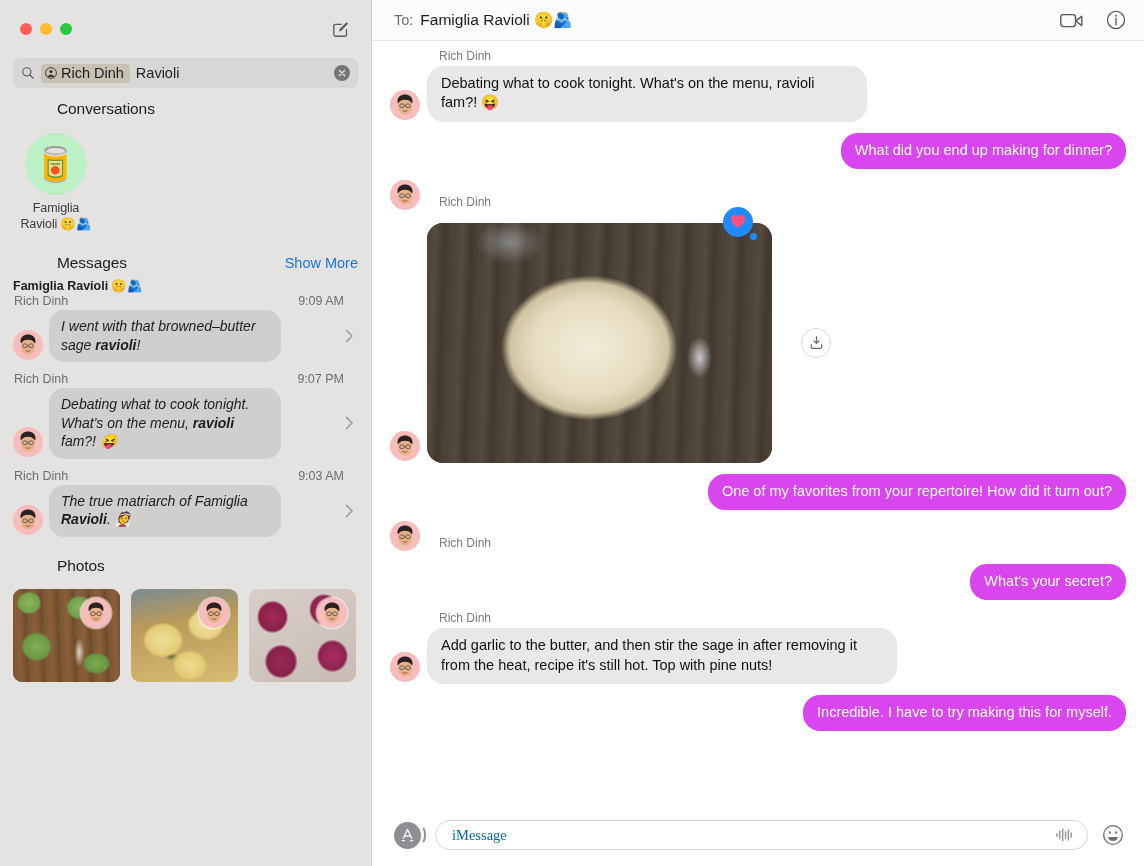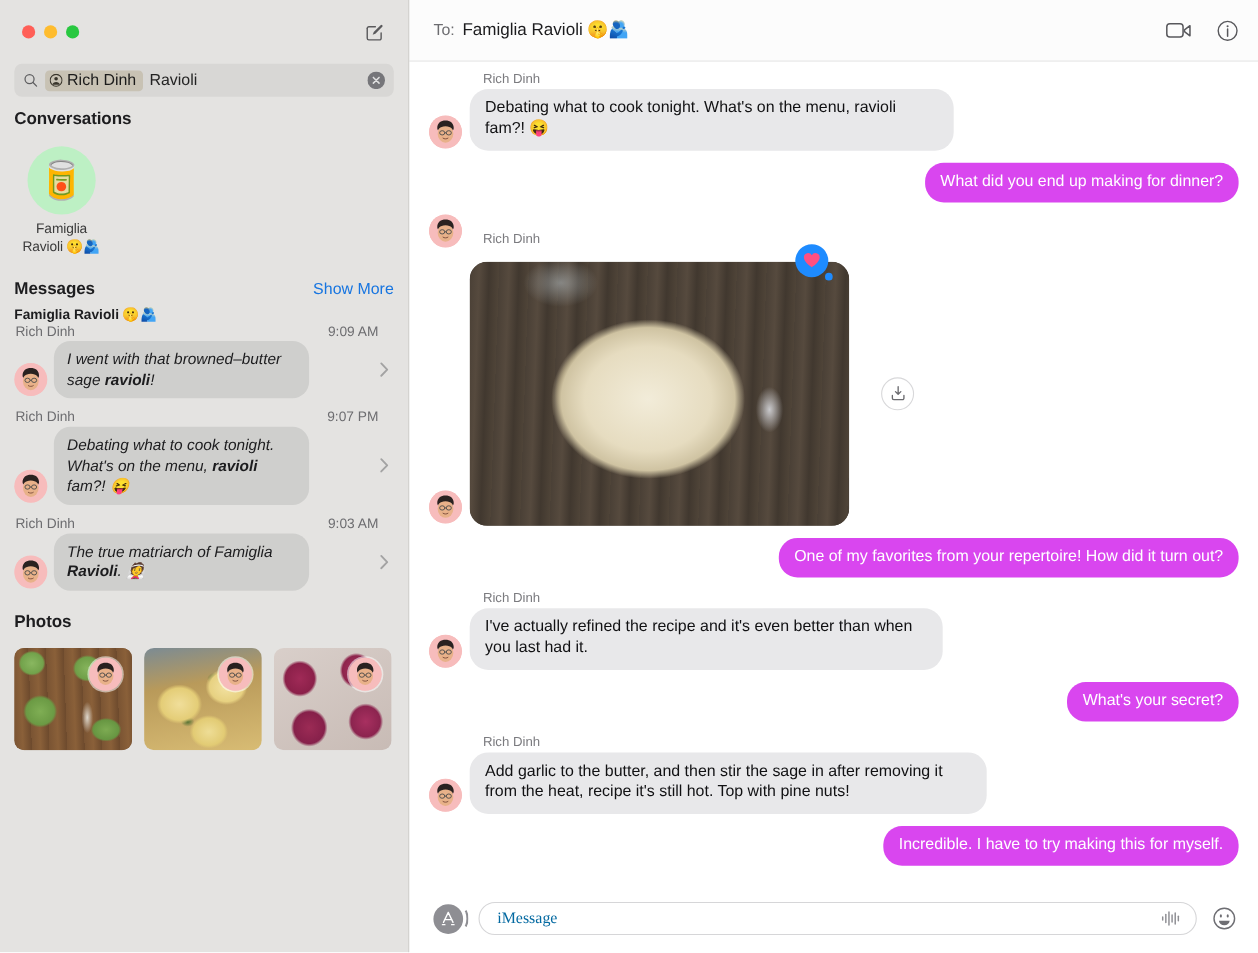--- a/index.html
+++ b/index.html
@@ -110,23 +110,24 @@
   }
 
   .section-head {
     display: flex;
     align-items: baseline;
     padding: 0 13px;
     margin-bottom: 6px;
   }
   .section-title {
     font-size: 15.5px;
-    font-weight: 700;
+    font-weight: 400;
     color: #1d1d1f;
     letter-spacing: -0.1px;
+    margin-left: 44px;
   }
   .show-more {
     margin-left: auto;
     font-size: 14.5px;
     color: #1775e0;
     cursor: pointer;
   }
 
   
   .conversations-row {
@@ -257,21 +258,21 @@
   .chat {
     flex: 1;
     height: 866px;
     display: flex;
     flex-direction: column;
     background: #ffffff;
     min-width: 0;
   }
 
   .chat-header {
-    height: 56px;
+    height: 41px;
     flex-shrink: 0;
     display: flex;
     align-items: center;
     padding: 0 18px 0 22px;
     border-bottom: 1px solid #e6e6e6;
     background: #fcfcfc;
   }
   .to-label {
     font-size: 14.5px;
     color: #6c6c70;
@@ -857,21 +858,20 @@
               <ellipse cx="20" cy="22" rx="9.5" ry="11" fill="#e8b189"></ellipse>
               <path d="M10 15c0-6 4.5-9 10-9s10 3 10 9c0 2-1 3-1 3s-1.5-5-9-5-9 5-9 5-1-1-1-3z" fill="#2a2220"></path>
               <ellipse cx="16" cy="21" rx="3.1" ry="2.6" fill="none" stroke="#4b4b4b" stroke-width="1.1"></ellipse>
               <ellipse cx="24" cy="21" rx="3.1" ry="2.6" fill="none" stroke="#4b4b4b" stroke-width="1.1"></ellipse>
               <path d="M19.1 21h1.8" stroke="#4b4b4b" stroke-width="1.1"></path>
               <path d="M17 27.5c1.6 1.2 4.4 1.2 6 0" stroke="#7c4b3a" stroke-width="1.1" fill="none" stroke-linecap="round"></path>
             </svg>
           </div>
           <div class="in-col">
             <span class="sender-label">Rich Dinh</span>
-            <div class="bubble gray" style="max-width:430px;">I've actually refined the recipe and it's even better than when you last had it.</div>
           </div>
         </div>
       </div>
 
       <div class="row out">
         <div class="bubble blue">What's your secret?</div>
       </div>
 
       <div class="row in">
         <div class="in-block">

